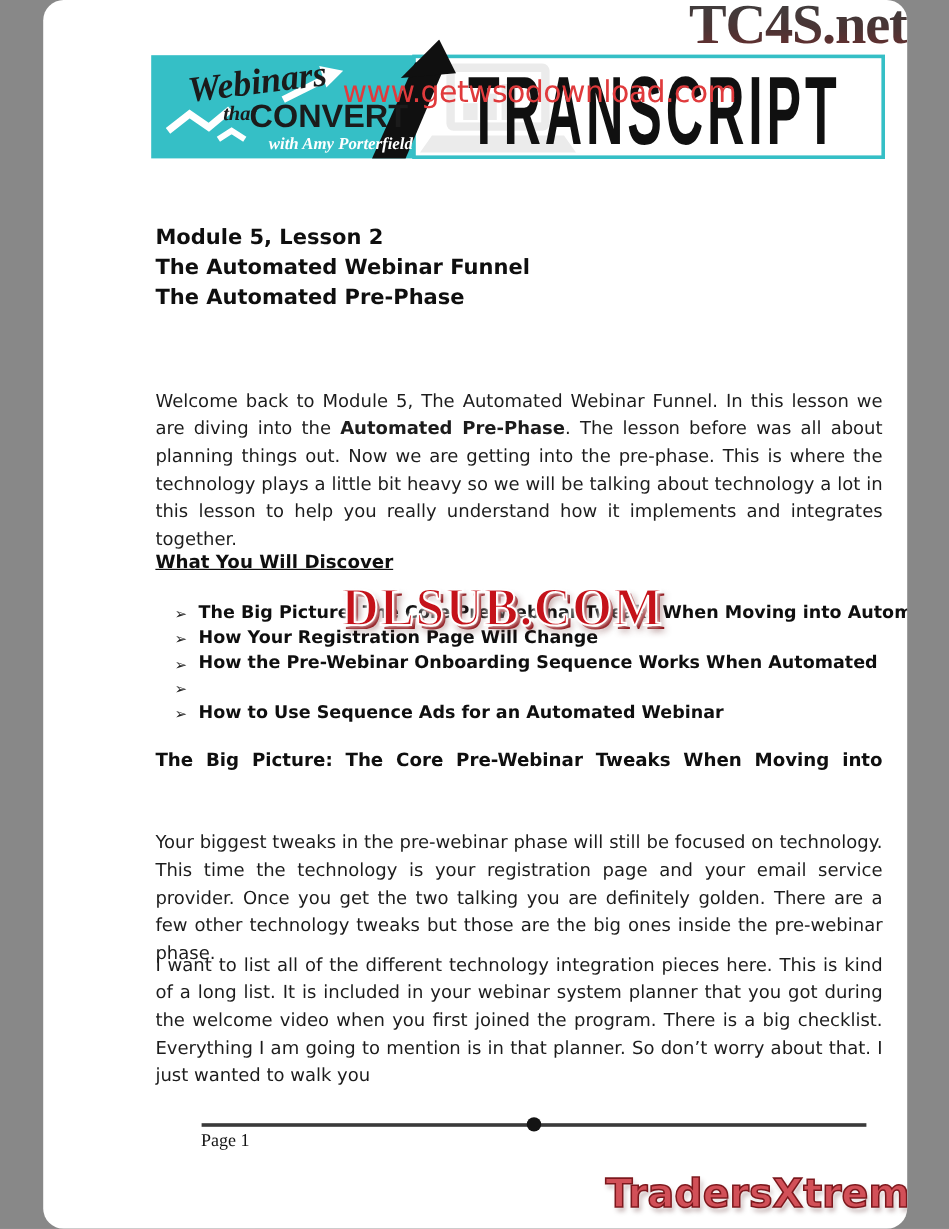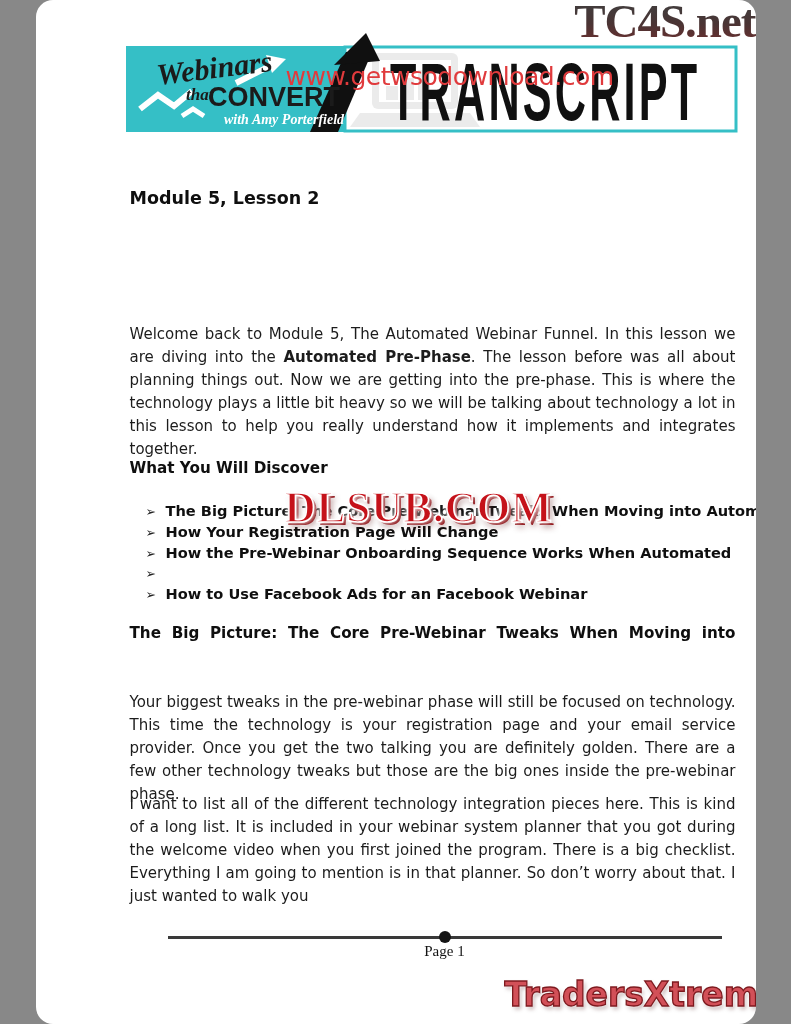--- a/index.html
+++ b/index.html
@@ -43,21 +43,21 @@
     left:94px;width:606px;
     font-size:15px;line-height:23px;text-align:justify;color:#1c1c1c;
   }
   .p1{top:323px;}
   .p2{top:691px;}
   .p3{top:793px;}
   .bold-inline{font-weight:bold;}
 
   .discover{
     left:94px;top:459px;width:606px;
-    font-weight:bold;font-size:15.2px;color:#0f0f0f;
+    font-weight:bold;font-size:15.2px;color:#0f0f0f;text-decoration:underline;
   }
 
   .bullets{left:94px;top:501px;width:612px;z-index:2;}
   .bullet-row{display:flex;align-items:flex-start;line-height:19.8px;margin:0;}
   .bullet-marker{
     width:20px;margin-left:16px;flex:0 0 auto;
     font-size:12.5px;color:#222;padding-top:1px;
   }
   .bullet-text{font-weight:bold;font-size:14.6px;color:#0f0f0f;white-space:nowrap;}
 
@@ -76,21 +76,21 @@
   .section-heading{
     left:94px;top:622px;width:606px;
     font-weight:bold;font-size:15.2px;line-height:23px;color:#0f0f0f;
   }
   .section-heading .jline{text-align:justify;text-align-last:justify;}
 
   
   .footer-line{left:132px;top:936px;width:554px;height:3px;background:#3a3a3a;}
   .footer-dot{left:403px;top:931px;width:12px;height:12px;border-radius:50%;background:#141414;}
   .page-label{
-    left:132px;top:943px;width:554px;text-align:center;
+    left:132px;top:943px;width:554px;
     font-family:"Liberation Serif",serif;font-size:15px;color:#141414;
   }
 
   .traders{
     left:469px;top:975px;
     font-weight:bold;font-size:33px;letter-spacing:0px;
     color:#d25058;
     -webkit-text-stroke:1.3px #7c181d;
     text-shadow:0 0 3px #ffffff,0 0 5px #ffffff,2px 3px 4px rgba(60,0,0,.35);
     z-index:6;white-space:nowrap;
@@ -136,20 +136,22 @@
     <text x="84" y="73" font-family="Liberation Sans,sans-serif" font-weight="bold" font-size="27" fill="#1b1b1b">CONVERT</text>
     <text x="100" y="91" font-family="Liberation Serif,serif" font-style="italic" font-weight="bold" font-size="14" fill="#ffffff">with Amy Porterfield</text>
 
     <text transform="translate(266,87) scale(0.8,1.5)" font-family="Liberation Sans,sans-serif" font-weight="bold" font-size="54" letter-spacing="4" fill="#101010">TRANSCRIPT</text>
   </svg>
 
   <div class="abs banner-url">www.getwsodownload.com</div>
 
   <div class="abs doc-title">
     <div>Module 5, Lesson 2</div>
+    <div>The Automated Webinar Funnel</div>
+    <div>The Automated Pre-Phase</div>
   </div>
 
   <div class="abs para p1"><span>Welcome back to Module 5, The Automated Webinar Funnel. In this lesson we are diving into the </span><span class="bold-inline">Automated Pre-Phase</span><span>. The lesson before was all about planning things out. Now we are getting into the pre-phase. This is where the technology plays a little bit heavy so we will be talking about technology a lot in this lesson to help you really understand how it implements and integrates together.</span></div>
 
   <div class="abs discover">What You Will Discover</div>
 
   <div class="abs bullets">
     <div class="bullet-row">
       <span class="bullet-marker">➢</span>
       <span class="bullet-text">The Big Picture: The Core Pre-Webinar Tweaks When Moving into Automation</span>
@@ -160,21 +162,21 @@
     </div>
     <div class="bullet-row">
       <span class="bullet-marker">➢</span>
       <span class="bullet-text">How the Pre-Webinar Onboarding Sequence Works When Automated</span>
     </div>
     <div class="bullet-row">
       <span class="bullet-marker">➢</span>
     </div>
     <div class="bullet-row">
       <span class="bullet-marker">➢</span>
-      <span class="bullet-text">How to Use Facebook Ads for an Facebook Webinar</span>
+      <span class="bullet-text">How to Use Sequence Ads for an Automated Webinar</span>
     </div>
   </div>
 
   <div class="abs dlsub">DLSUB.COM</div>
 
   <div class="abs section-heading">
     <div class="jline">The Big Picture: The Core Pre-Webinar Tweaks When Moving into</div>
   </div>
 
   <div class="abs para p2">Your biggest tweaks in the pre-webinar phase will still be focused on technology. This time the technology is your registration page and your email service provider. Once you get the two talking you are definitely golden. There are a few other technology tweaks but those are the big ones inside the pre-webinar phase.</div>

